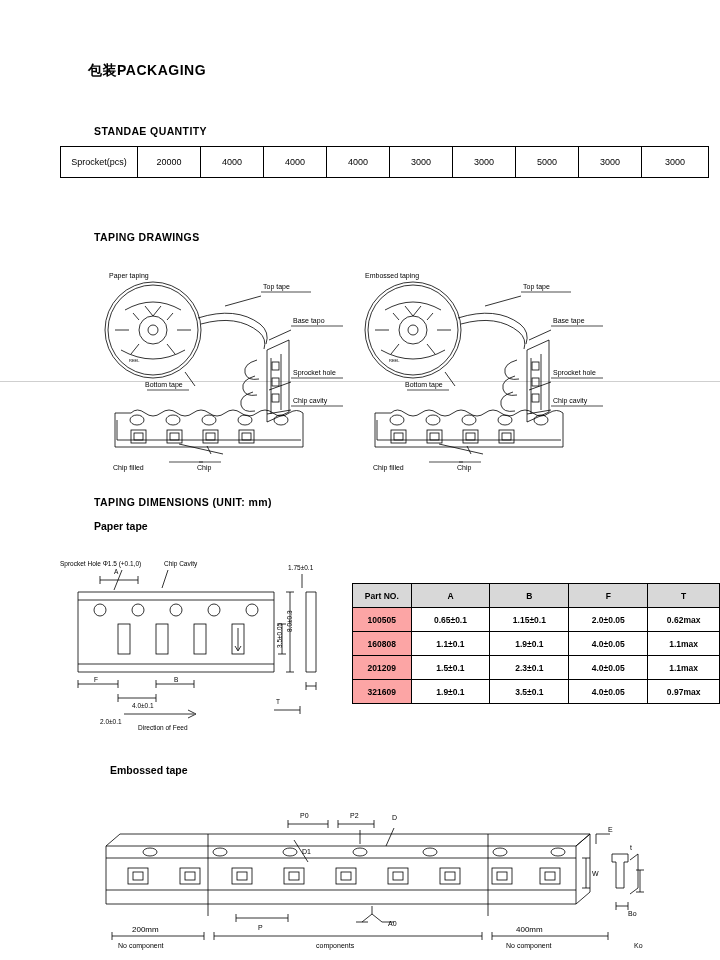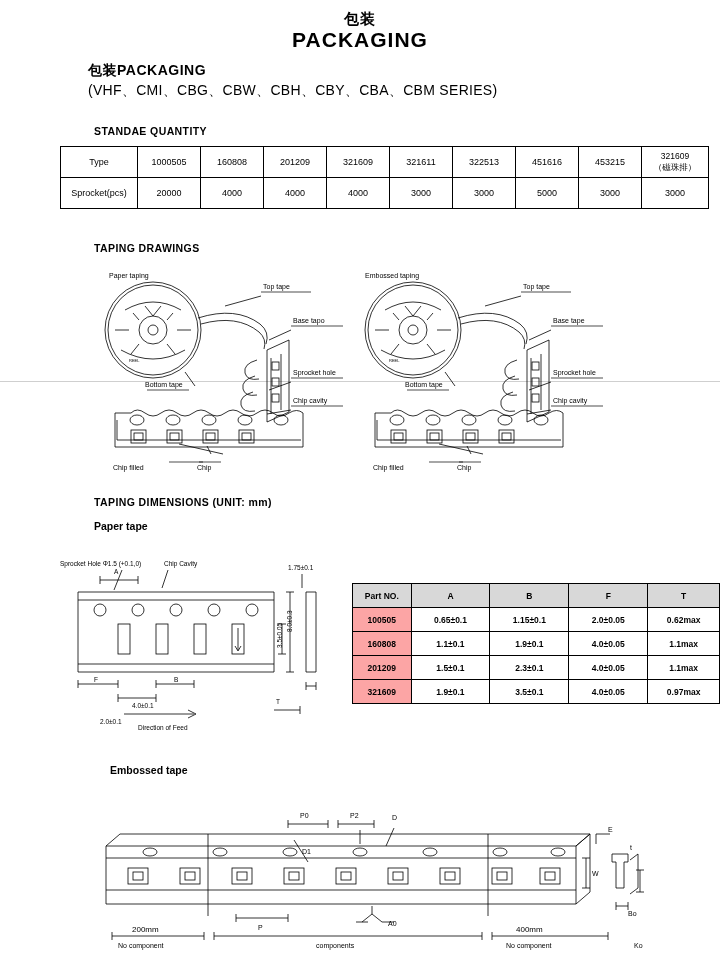--- a/index.html
+++ b/index.html
@@ -67,63 +67,43 @@
   .et-label{position:absolute;left:110px;top:764px;font-size:10.5px;font-weight:bold;}
 
   .svgabs{position:absolute;}
   text{font-family:"Liberation Sans", sans-serif;}
 </style>
 </head>
 <body>
 
 <div class="page">
 
-  <div class="hdr">
-    <div class="cn">包装</div>
-    <div class="en">PACKAGING</div>
-  </div>
 
   <div class="subtitle">包装PACKAGING</div>
-  <div class="serieline">(VHF、CMI、CBG、CBW、CBH、CBY、CBA、CBM SERIES)</div>
 
   <div class="sec-label" style="left:94px;top:125px;">STANDAE QUANTITY</div>
 
   <table class="qty-table">
     <tbody>
-        <tr>
-      <td class="label hcell">Type</td>
-      <td class="col">1000505</td>
-      <td class="col">160808</td>
-      <td class="col">201209</td>
-      <td class="col">321609</td>
-      <td class="col">321611</td>
-      <td class="col">322513</td>
-      <td class="col">451616</td>
-      <td class="col">453215</td>
-      <td class="col-wide">
-        <span class="two">321609</span>
-        <span class="two">（磁珠排）</span>
-      </td>
-    </tr>
     <tr>
       <td class="label hcell">Sprocket(pcs)</td>
       <td class="col">20000</td>
       <td class="col">4000</td>
       <td class="col">4000</td>
       <td class="col">4000</td>
       <td class="col">3000</td>
       <td class="col">3000</td>
       <td class="col">5000</td>
       <td class="col">3000</td>
       <td class="col-wide">3000</td>
     </tr>
   </tbody>
     </table>
 
-  <div class="sec-label" style="left:94px;top:231px;margin-top:11px;">TAPING DRAWINGS</div>
+  <div class="sec-label" style="left:94px;top:231px;">TAPING DRAWINGS</div>
 
   <div class="foldline"></div>
 
   <svg class="svgabs" style="left:95px;top:258px;" width="270" height="225" viewBox="0 0 270 225">
     <g fill="none" stroke="#000" stroke-width="0.8">
 
       <ellipse cx="58" cy="72" rx="48" ry="48"></ellipse>
       <ellipse cx="58" cy="72" rx="45" ry="45"></ellipse>
       <ellipse cx="58" cy="72" rx="14" ry="14"></ellipse>
       <circle cx="58" cy="72" r="5"></circle>

